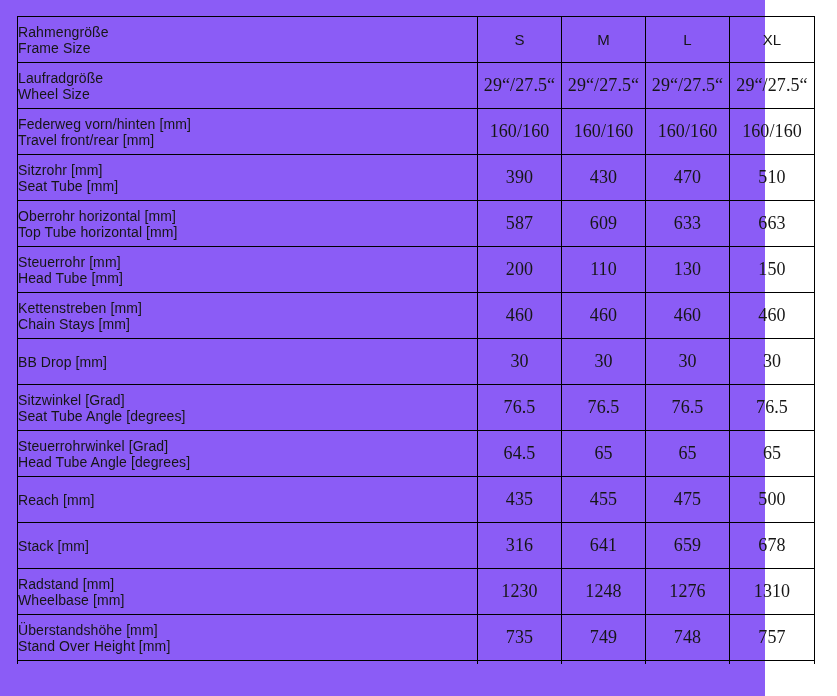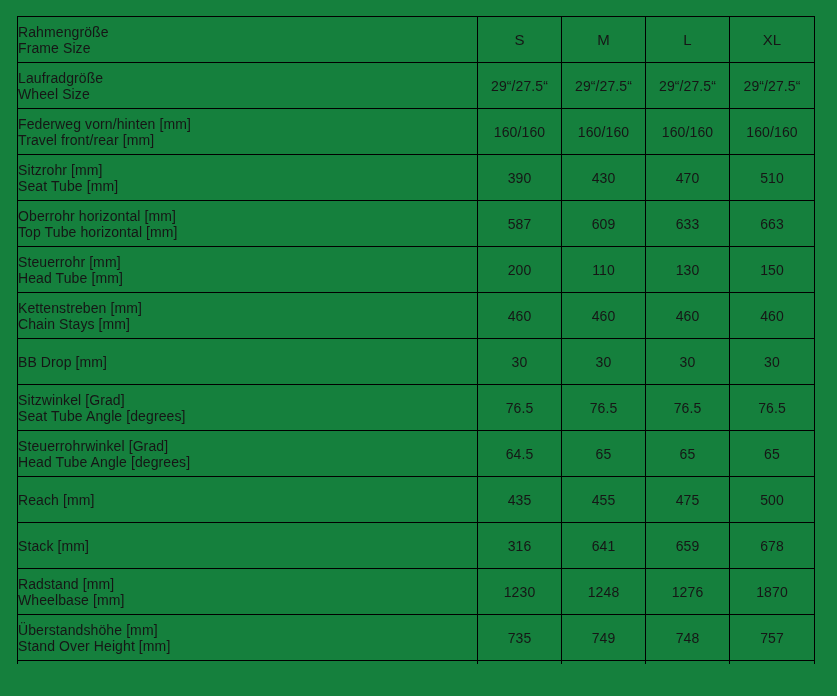--- a/index.html
+++ b/index.html
@@ -6,23 +6,23 @@
     margin: 0;
     padding: 0;
     background: #ffffff;
     width: 837px;
     height: 696px;
     font-family: "Liberation Sans", sans-serif;
     color: #161616;
   }
   .page {
     position: relative;
-    width: 837px;
+    width: 765px;
     height: 696px;
-    background: #15803d;
+    background: #8b5cf6;
   }
   table.geometry {
     position: absolute;
     left: 17px;
     top: 16px;
     border-collapse: collapse;
     table-layout: fixed;
     width: 797px;
   }
   table.geometry th,
@@ -49,22 +49,23 @@
     font-weight: bold;
     font-size: 14px;
   }
   .size-head {
     text-align: center;
     font-weight: bold;
     font-size: 15px;
   }
   .value-cell {
     text-align: center;
-    font-size: 14px;
+    font-size: 18px;
     letter-spacing: 0.1px;
+    font-family: Liberation Serif, serif;
   }
   
   tr.stub-row td {
     border: none;
     height: 3px;
     padding: 0;
   }
   tr.stub-row td.stub {
     border-left: 1px solid #000000;
   }
@@ -209,21 +210,21 @@
         <td class="value-cell">678</td>
       </tr>
       <tr>
         <td class="label-cell">
           <span class="line">Radstand [mm]</span>
           <span class="line">Wheelbase [mm]</span>
         </td>
         <td class="value-cell">1230</td>
         <td class="value-cell">1248</td>
         <td class="value-cell">1276</td>
-        <td class="value-cell">1870</td>
+        <td class="value-cell">1310</td>
       </tr>
       <tr>
         <td class="label-cell">
           <span class="line">Überstandshöhe [mm]</span>
           <span class="line">Stand Over Height [mm]</span>
         </td>
         <td class="value-cell">735</td>
         <td class="value-cell">749</td>
         <td class="value-cell">748</td>
         <td class="value-cell">757</td>

